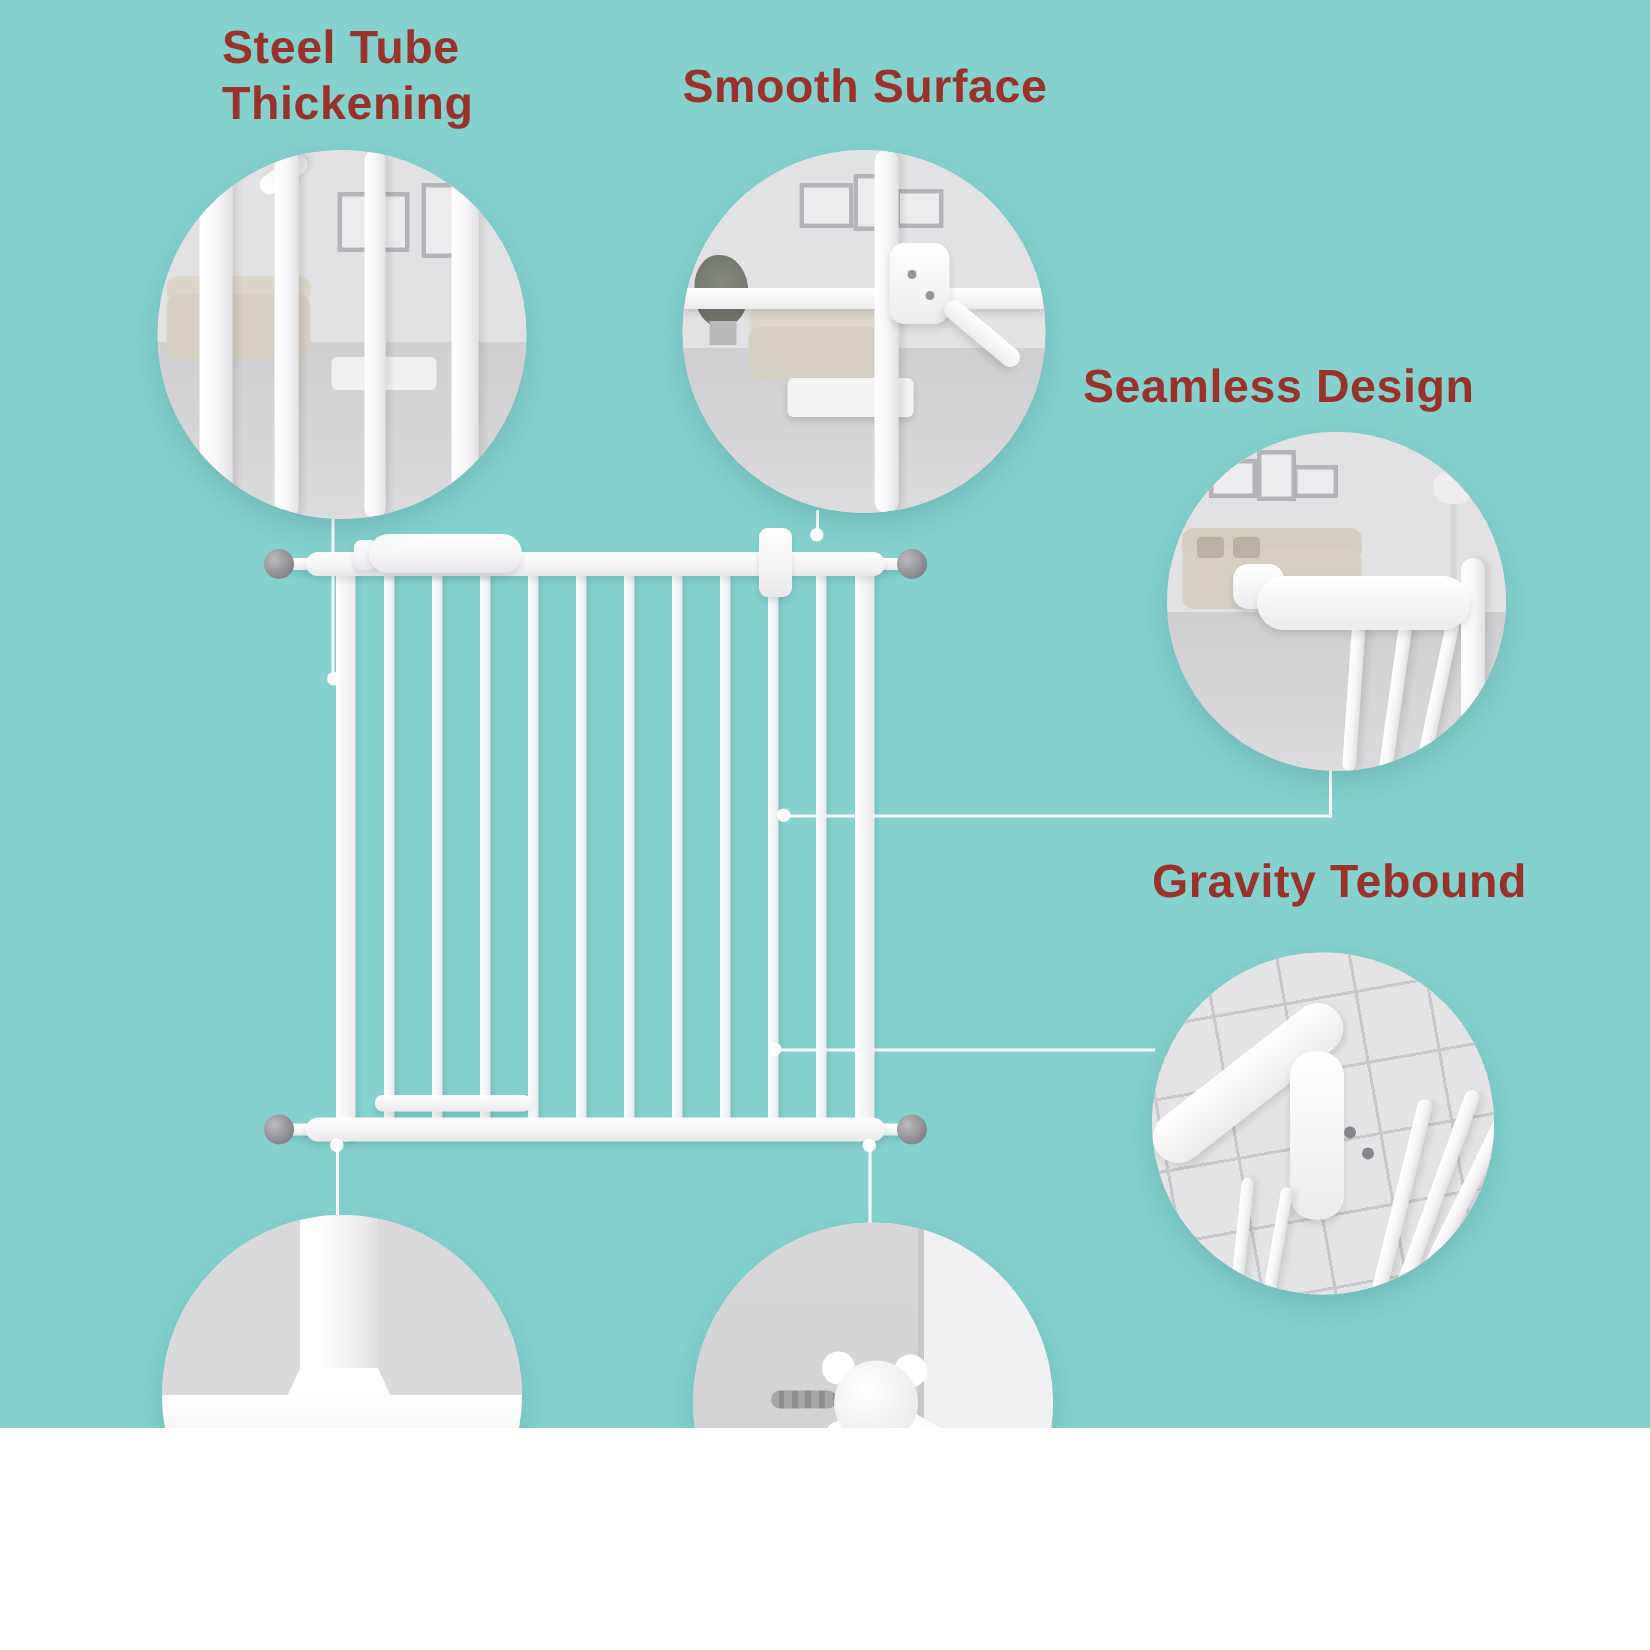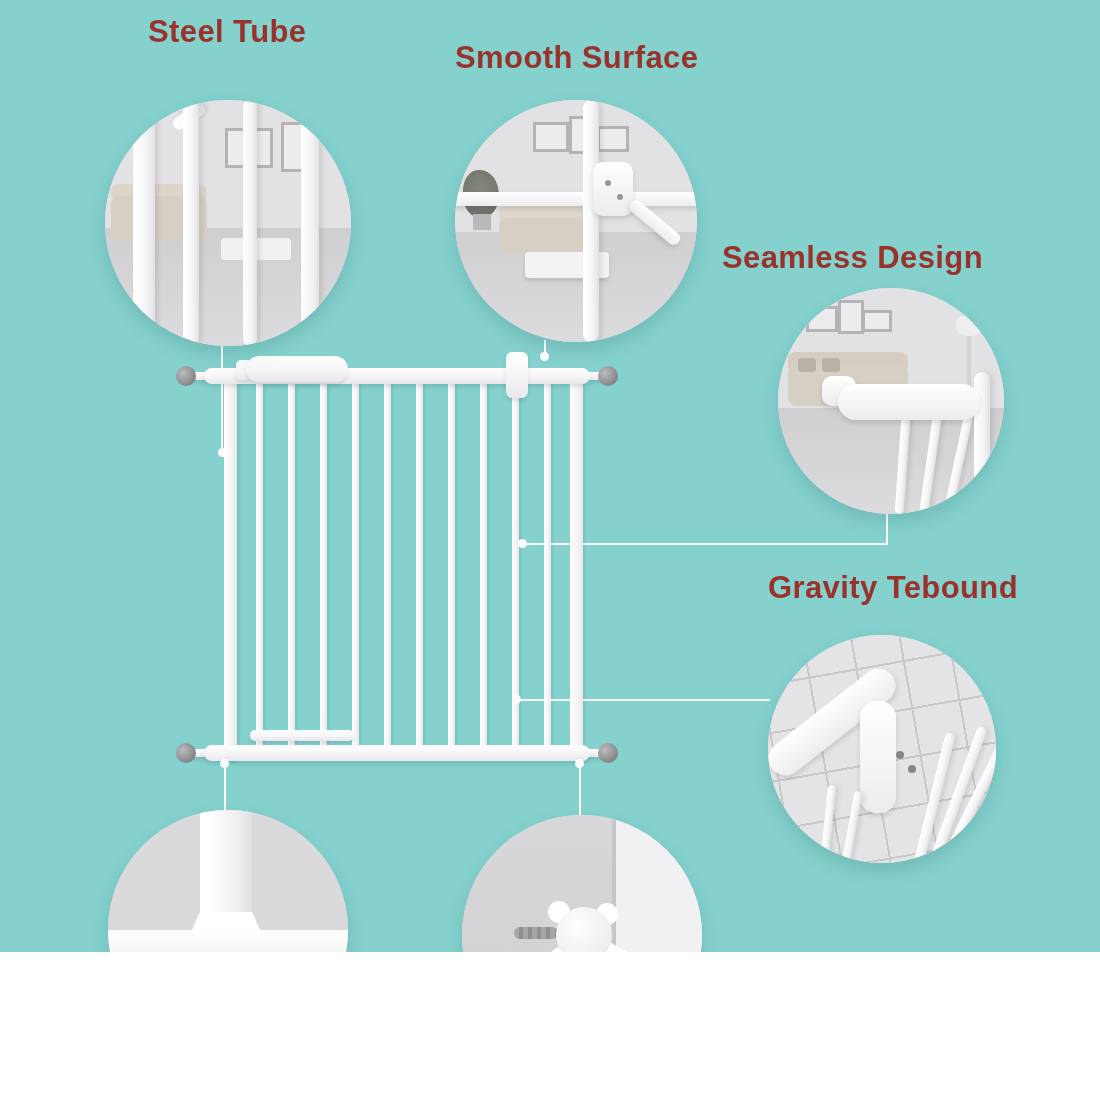--- a/index.html
+++ b/index.html
@@ -187,18 +187,19 @@
       <div style="position:absolute;left:86px;top:86px;width:22px;height:22px;border-radius:50%;background:#ffffff;"></div>
       <div style="position:absolute;left:134px;top:88px;width:22px;height:22px;border-radius:50%;background:#ffffff;"></div>
       <div style="position:absolute;left:88px;top:132px;width:22px;height:22px;border-radius:50%;background:#ffffff;"></div>
       <div style="position:absolute;left:132px;top:130px;width:22px;height:22px;border-radius:50%;background:#ffffff;"></div>
       <div style="position:absolute;left:94px;top:92px;width:56px;height:56px;border-radius:50%;background:radial-gradient(circle at 38% 35%,#ffffff,#ececee 75%,#e0e0e3);"></div>
     </div>
   </div>
 
   <div class="label" style="left:148px;top:14px;">
     <span>Steel Tube</span>
+    <span>Thickening</span>
   </div>
   <div class="label" style="left:455px;top:40px;">Smooth Surface</div>
   <div class="label" style="left:722px;top:240px;">Seamless Design</div>
   <div class="label" style="left:768px;top:570px;">Gravity Tebound</div>
 
 </div>
 
 </body></html>

